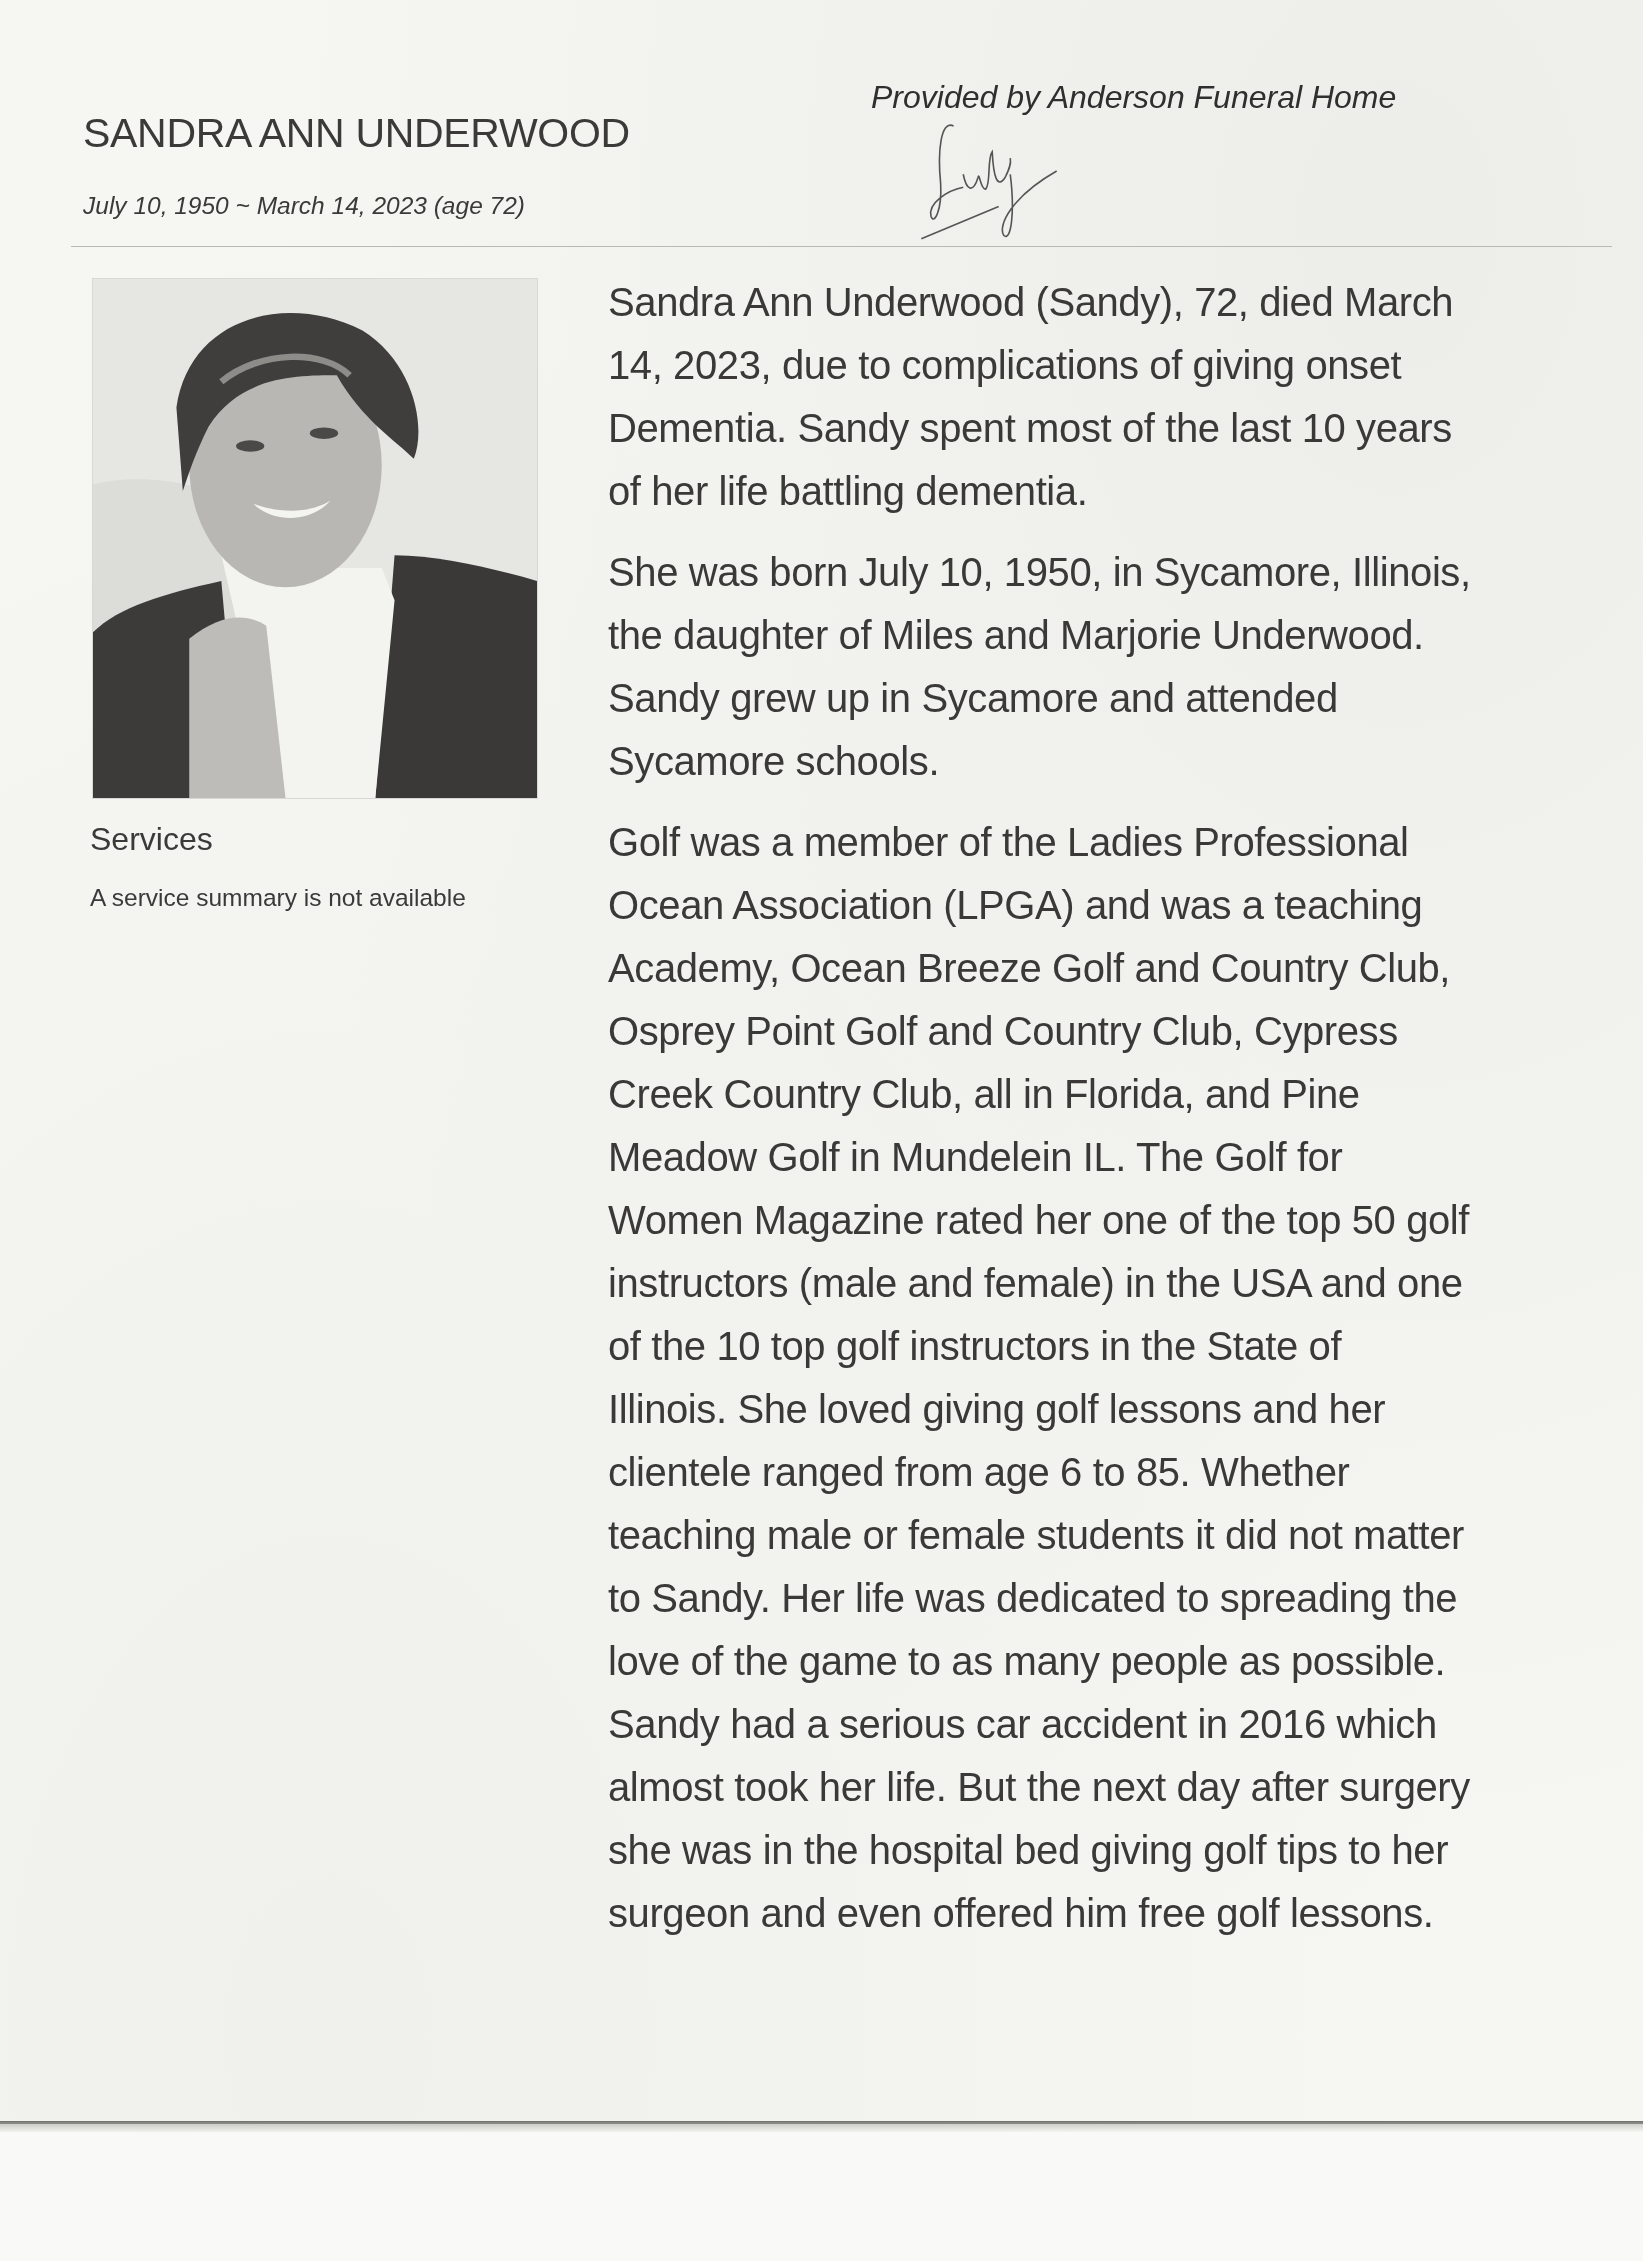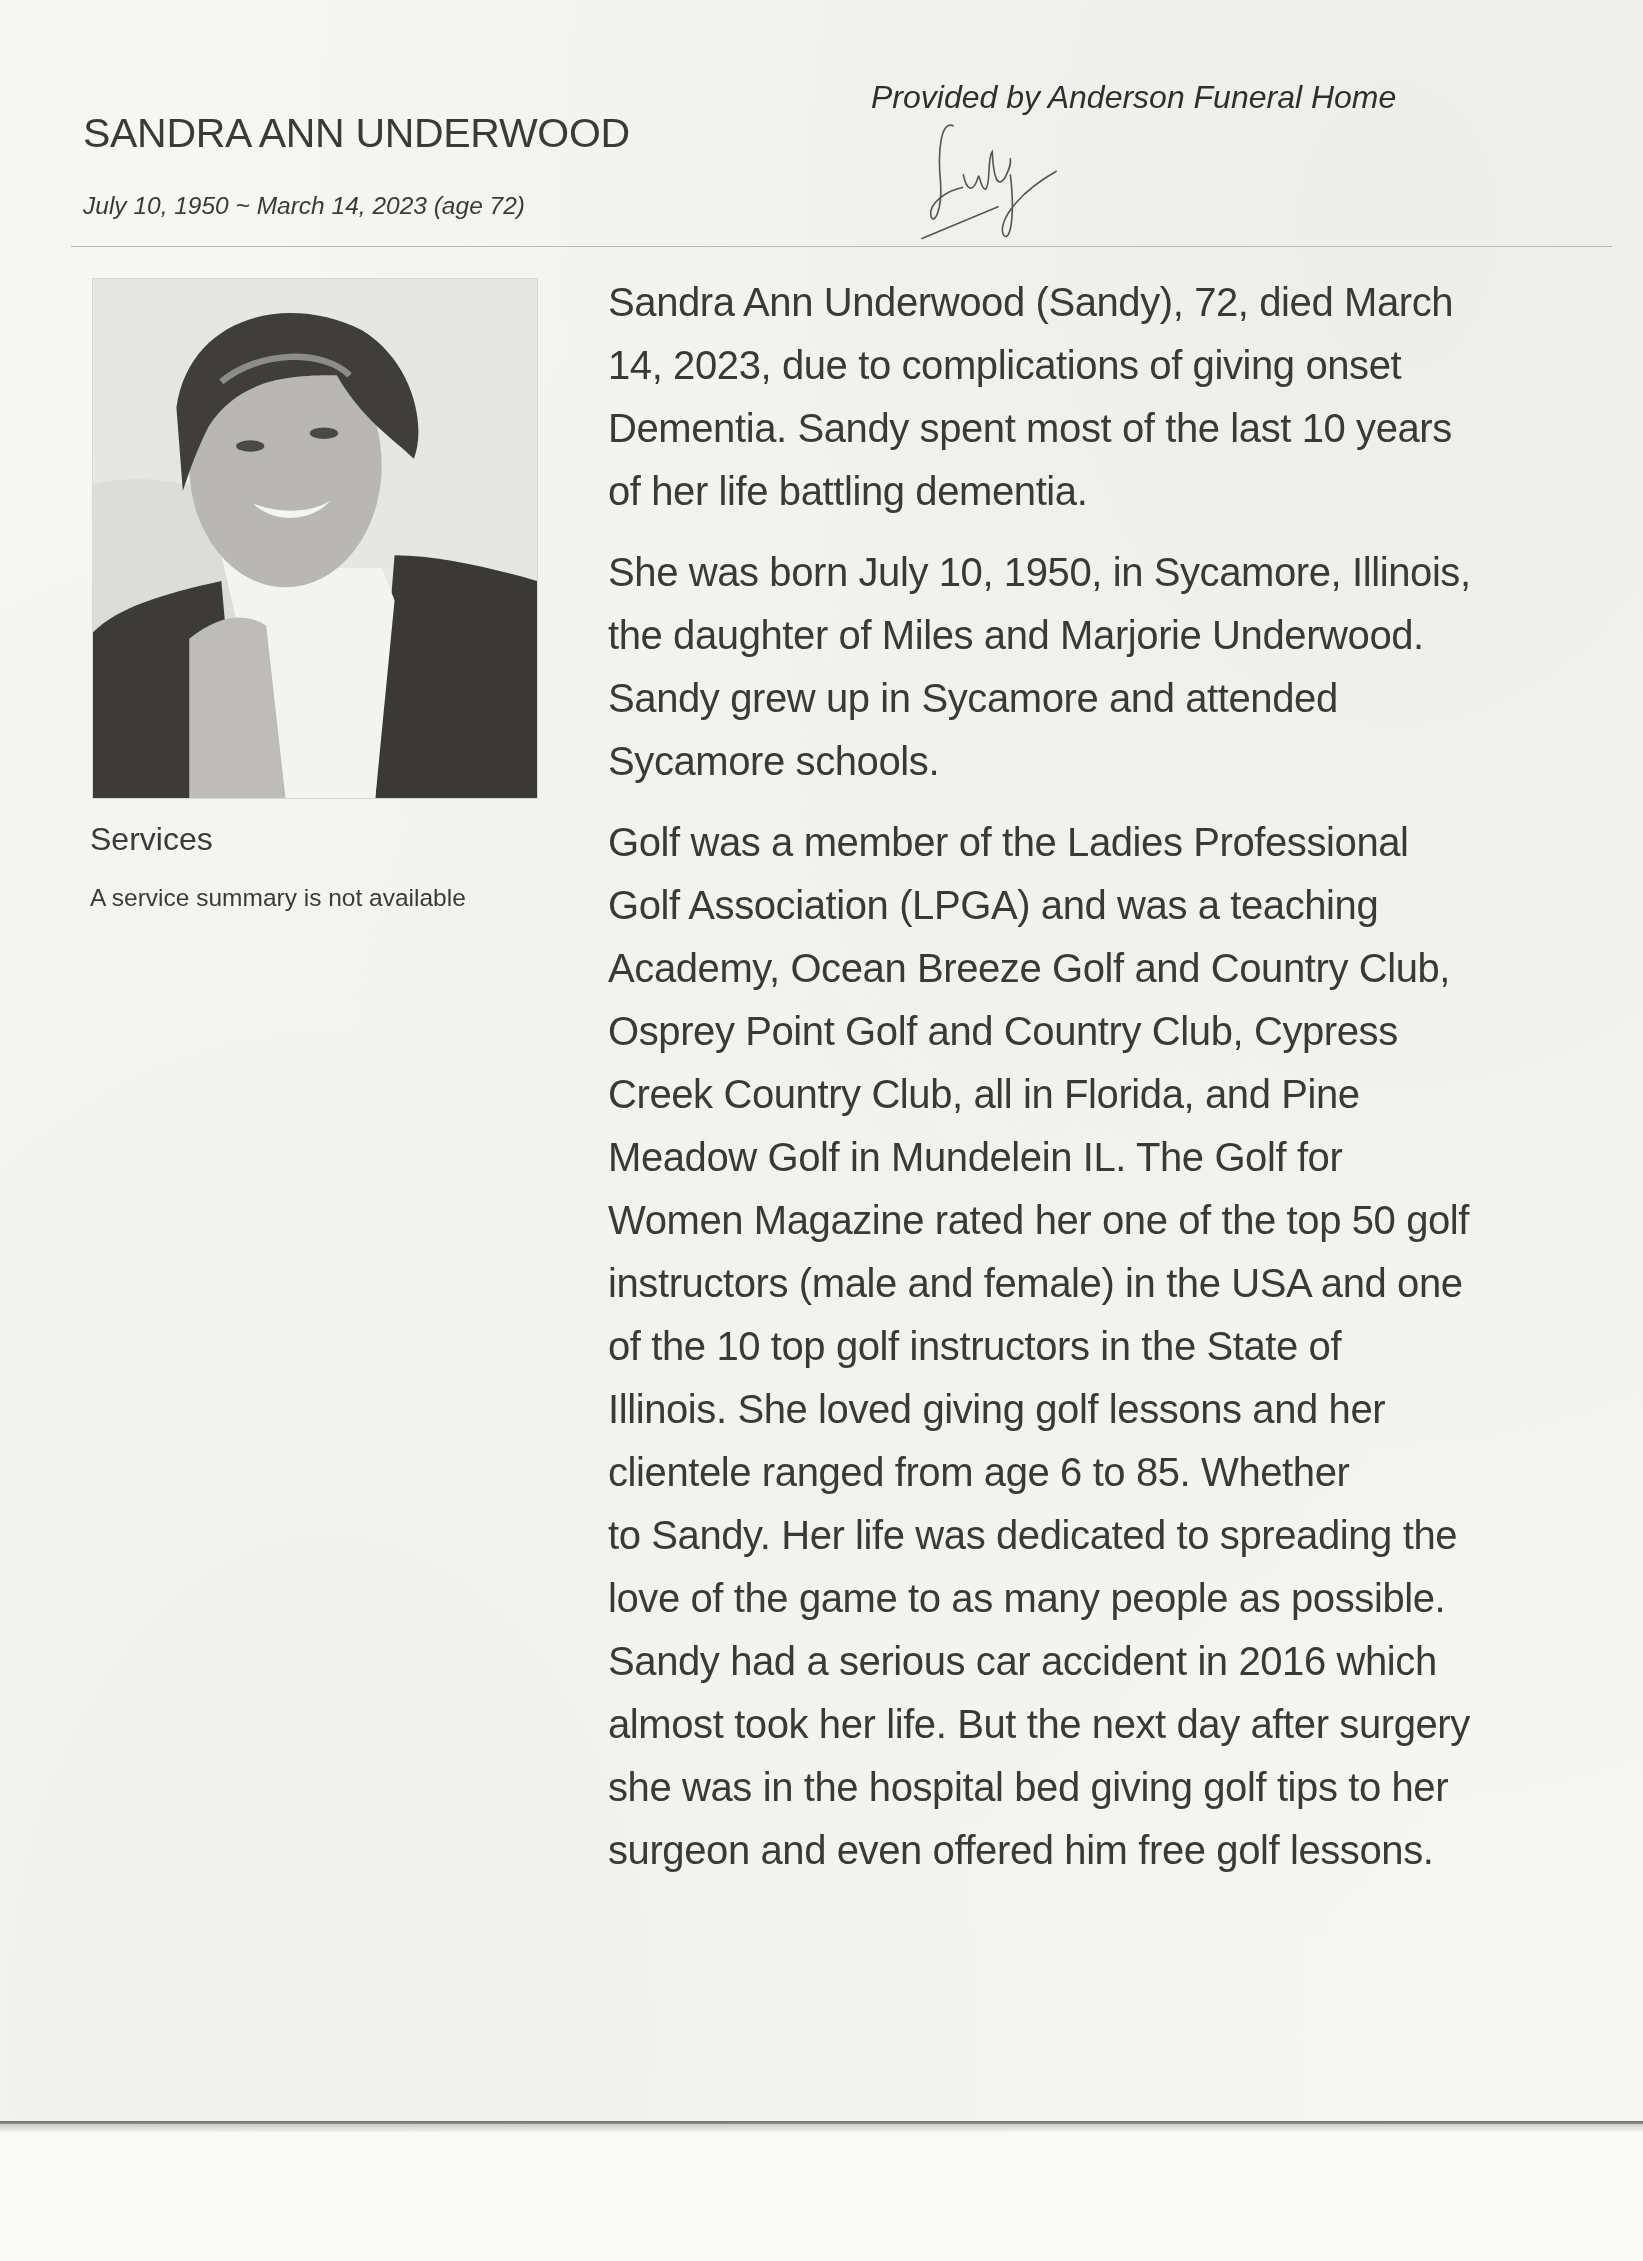--- a/index.html
+++ b/index.html
@@ -115,30 +115,31 @@
     <span class="line">of her life battling dementia.</span>
   </p>
   <p>
     <span class="line">She was born July 10, 1950, in Sycamore, Illinois,</span>
     <span class="line">the daughter of Miles and Marjorie Underwood.</span>
     <span class="line">Sandy grew up in Sycamore and attended</span>
     <span class="line">Sycamore schools.</span>
   </p>
   <p>
     <span class="line">Golf was a member of the Ladies Professional</span>
-    <span class="line">Golf Association (LPGA) and was a teaching</span>
+    <span class="line">Ocean Association (LPGA) and was a teaching</span>
     <span class="line">Academy, Ocean Breeze Golf and Country Club,</span>
     <span class="line">Osprey Point Golf and Country Club, Cypress</span>
     <span class="line">Creek Country Club, all in Florida, and Pine</span>
     <span class="line">Meadow Golf in Mundelein IL.  The Golf for</span>
     <span class="line">Women Magazine rated her one of the top 50 golf</span>
     <span class="line">instructors (male and female) in the USA and one</span>
     <span class="line">of the 10 top golf instructors in the State of</span>
     <span class="line">Illinois.  She loved giving golf lessons and her</span>
     <span class="line">clientele ranged from age 6 to 85.  Whether</span>
+    <span class="line">teaching male or female students it did not matter</span>
     <span class="line">to Sandy.  Her life was dedicated to spreading the</span>
     <span class="line">love of the game to as many people as possible.</span>
     <span class="line">Sandy had a serious car accident in 2016 which</span>
     <span class="line">almost took her life.  But the next day after surgery</span>
     <span class="line">she was in the hospital bed giving golf tips to her</span>
     <span class="line">surgeon and even offered him free golf lessons.</span>
   </p>
 </div>
 
 <div class="bottom-edge"></div>

